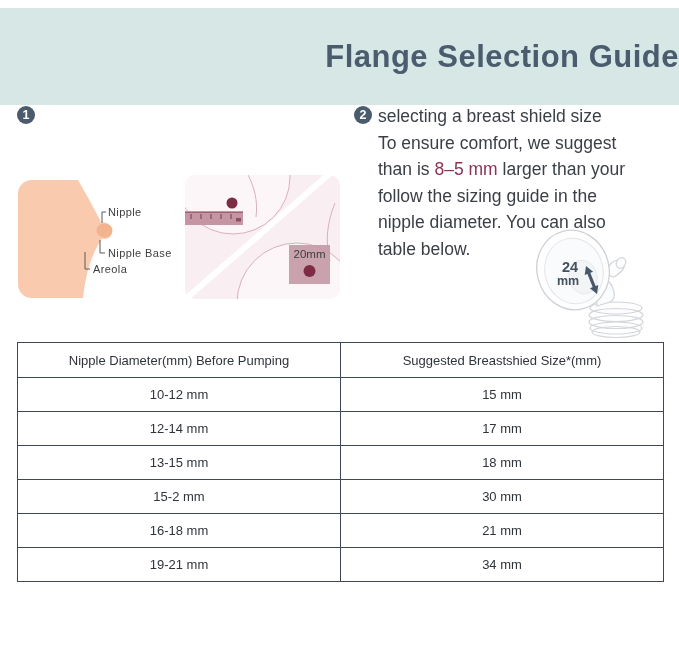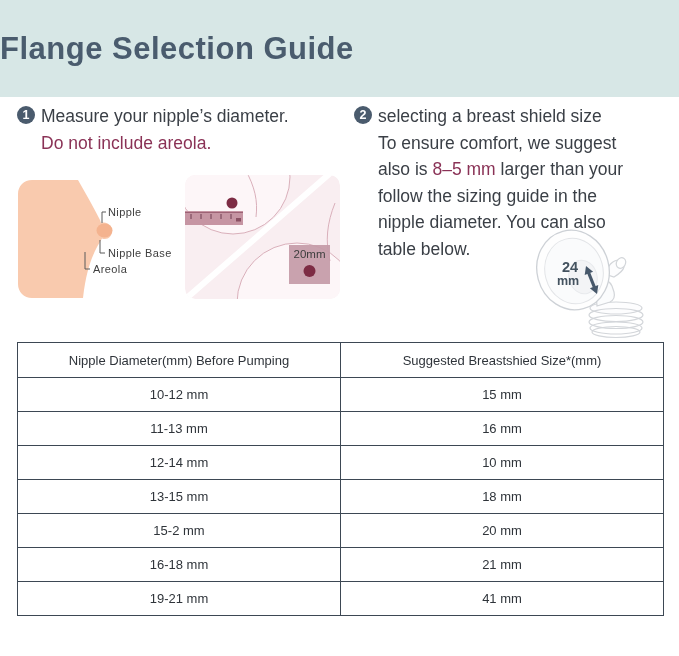--- a/index.html
+++ b/index.html
@@ -1,22 +1,22 @@
 <!DOCTYPE html>
 <html><head>
 <meta charset="utf-8">
 <style>
   html,body{margin:0;padding:0;}
   .page{
     position:relative;width:679px;height:656px;background:#ffffff;
     font-family:"Liberation Sans",sans-serif;overflow:hidden;
   }
   
-  .header{position:absolute;left:0;top:0;width:679px;height:97px;background:#d7e7e6;
-    display:flex;align-items:center;justify-content:flex-start;}
+  .header{position:absolute;left:0;top:8px;width:679px;height:97px;background:#d7e7e6;
+    display:flex;align-items:center;justify-content:flex-end;}
   .header h1{margin:0;font-size:31px;font-weight:bold;color:#4a5c6e;letter-spacing:.5px;}
   
   .step{position:absolute;display:flex;gap:6px;}
   .step-1{left:17px;top:103px;width:330px;}
   .step-2{left:354px;top:103px;width:322px;}
   .badge{flex:0 0 auto;width:18px;height:18px;border-radius:50%;background:#4a5b6d;color:#fff;
     font-size:12.5px;font-weight:bold;line-height:18px;text-align:center;margin-top:3px;}
   .step-text{font-size:17.5px;line-height:26.5px;color:#3a3f46;}
   .maroon{color:#8a3256;}
   
@@ -36,32 +36,28 @@
 <body>
 
 <div class="page">
 
   <div class="header">
     <h1>Flange Selection Guide</h1>
   </div>
 
   <div class="step step-1">
     <div class="badge">1</div>
-    <div class="step-text">
-      <div>Measure your nipple’s diameter.</div>
-      <div class="maroon">Do not include areola.</div>
-    </div>
   </div>
 
   <div class="step step-2">
     <div class="badge">2</div>
     <div class="step-text">
       <div><span>selecting a breast shield size</span><span class="maroon"></span><span></span></div>
       <div><span>To ensure comfort, we suggest</span><span class="maroon"></span><span></span></div>
-      <div><span>also is </span><span class="maroon">8–5 mm</span><span> larger than your</span></div>
+      <div><span>than is </span><span class="maroon">8–5 mm</span><span> larger than your</span></div>
       <div><span>follow the sizing guide in the</span><span class="maroon"></span><span></span></div>
       <div><span>nipple diameter. You can also</span><span class="maroon"></span><span></span></div>
       <div><span>table below.</span><span class="maroon"></span><span></span></div>
     </div>
   </div>
 
   <svg class="illus illus-anatomy" width="168" height="132" viewBox="0 0 168 132">
     <path d="M18,4 L64,4 C72,18 80,32 86,44 L87,47 C93,45 98,49.5 98,55 C98,60.5 93.5,64.5 88,62.5
          C86,66 84,69 82.5,72 C77,83 72,96 69,122 L18,122 C10,122 4,116 4,108 L4,18 C4,10 10,4 18,4 Z" fill="#f9caae"></path>
     <ellipse cx="90.5" cy="54.5" rx="8" ry="7" fill="#f4b38f"></ellipse>
@@ -157,39 +153,35 @@
         <th>Nipple Diameter(mm) Before Pumping</th>
         <th>Suggested Breastshied Size*(mm)</th>
       </tr>
     </thead>
     <tbody>
       <tr>
           <td>10-12 mm</td>
           <td>15 mm</td>
         </tr>
       <tr>
-          <td>11-13 mm</td>
-          <td>16 mm</td>
-        </tr>
-      <tr>
           <td>12-14 mm</td>
-          <td>10 mm</td>
+          <td>17 mm</td>
         </tr>
       <tr>
           <td>13-15 mm</td>
           <td>18 mm</td>
         </tr>
       <tr>
           <td>15-2 mm</td>
-          <td>20 mm</td>
+          <td>30 mm</td>
         </tr>
       <tr>
           <td>16-18 mm</td>
           <td>21 mm</td>
         </tr>
       <tr>
           <td>19-21 mm</td>
-          <td>41 mm</td>
+          <td>34 mm</td>
         </tr>
     </tbody>
   </table>
 
 </div>
 
 </body></html>

